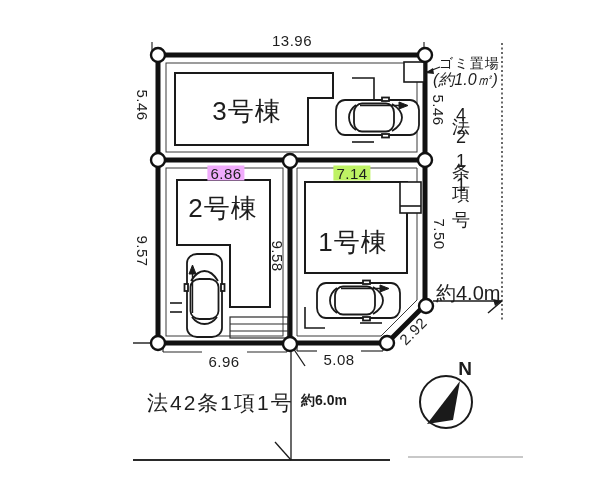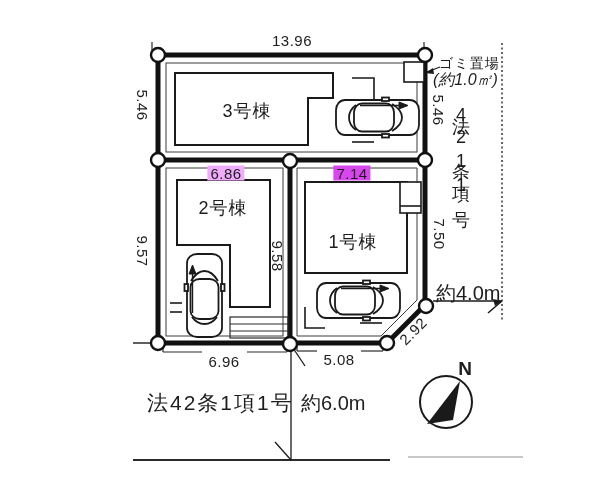--- a/index.html
+++ b/index.html
@@ -6,23 +6,23 @@
   #stage{
     position:relative;width:600px;height:488px;background:#ffffff;overflow:hidden;
     font-family:"Liberation Sans","DejaVu Sans",sans-serif;color:#1a1a1a;text-align:center;
   }
   #plan-svg{position:absolute;left:0;top:0;}
   .lbl{position:absolute;white-space:nowrap;color:#1d1d1d;line-height:1;}
   .ctr{transform:translate(-50%,-50%);}
   .rot90{transform:translate(-50%,-50%) rotate(90deg);}
   .rot-45{transform:translate(-50%,-50%) rotate(-45deg);}
   .dim{font-size:15px;letter-spacing:.5px;}
-  .bldg{font-size:18px;letter-spacing:1px;}
+  .bldg{font-size:26px;letter-spacing:1px;}
   .road-txt{font-size:21px;letter-spacing:2px;}
-  .width-txt{font-size:20px;}
+  .width-txt{font-size:14px;font-weight:bold;}
   .gomi1{font-size:14px;letter-spacing:1px;}
   .gomi2{font-size:16px;font-style:italic;}
   .vtext{
     writing-mode:vertical-rl;text-orientation:upright;
     font-size:18px;letter-spacing:2px;line-height:1;
   }
   .north{font-size:19px;font-weight:bold;}
 </style>
 </head>
 <body>
@@ -149,21 +149,21 @@
       <polygon points="460,381 427,424 453,420" fill="#1a1a1a"></polygon>
     </g>
   </svg>
 
   <div class="lbl dim ctr" style="left:292px;top:40px;">13.96</div>
   <div class="lbl dim rot90" style="left:142px;top:105px;">5.46</div>
   <div class="lbl dim rot90" style="left:142px;top:251px;">9.57</div>
   <div class="lbl dim rot90" style="left:438px;top:110px;">5.46</div>
   <div class="lbl dim rot90" style="left:439px;top:234px;">7.50</div>
   <div class="lbl dim ctr" style="left:226px;top:173px;background:#f0abfc;padding:0 3px;">6.86</div>
-  <div class="lbl dim ctr" style="left:352px;top:173px;background:#d946ef;padding:0 3px;">7.14</div>
+  <div class="lbl dim ctr" style="left:352px;top:173px;background:#bef264;padding:0 3px;">7.14</div>
   <div class="lbl dim rot90" style="left:277px;top:256px;">9.58</div>
   <div class="lbl dim ctr" style="left:224px;top:361px;">6.96</div>
   <div class="lbl dim ctr" style="left:339px;top:359px;">5.08</div>
   <div class="lbl dim rot-45" style="left:413px;top:331px;">2.92</div>
 
   <div class="lbl bldg ctr" style="left:247px;top:111px;">3号棟</div>
   <div class="lbl bldg ctr" style="left:223px;top:208px;">2号棟</div>
   <div class="lbl bldg ctr" style="left:353px;top:242px;">1号棟</div>
 
   <div class="lbl gomi1" style="left:439px;top:56px;">ゴミ置場</div>

